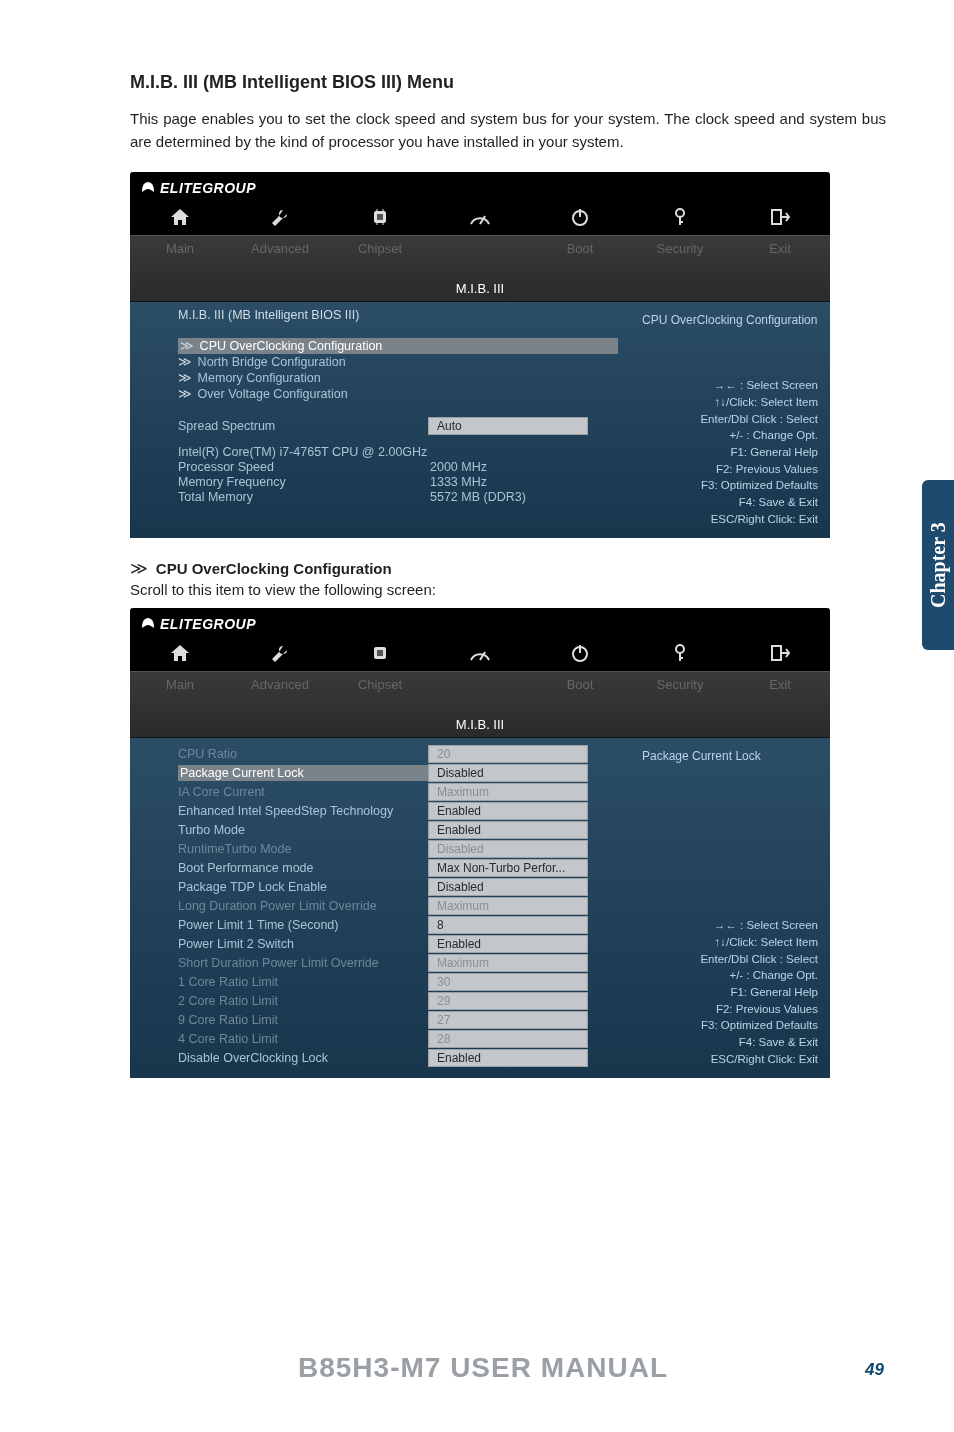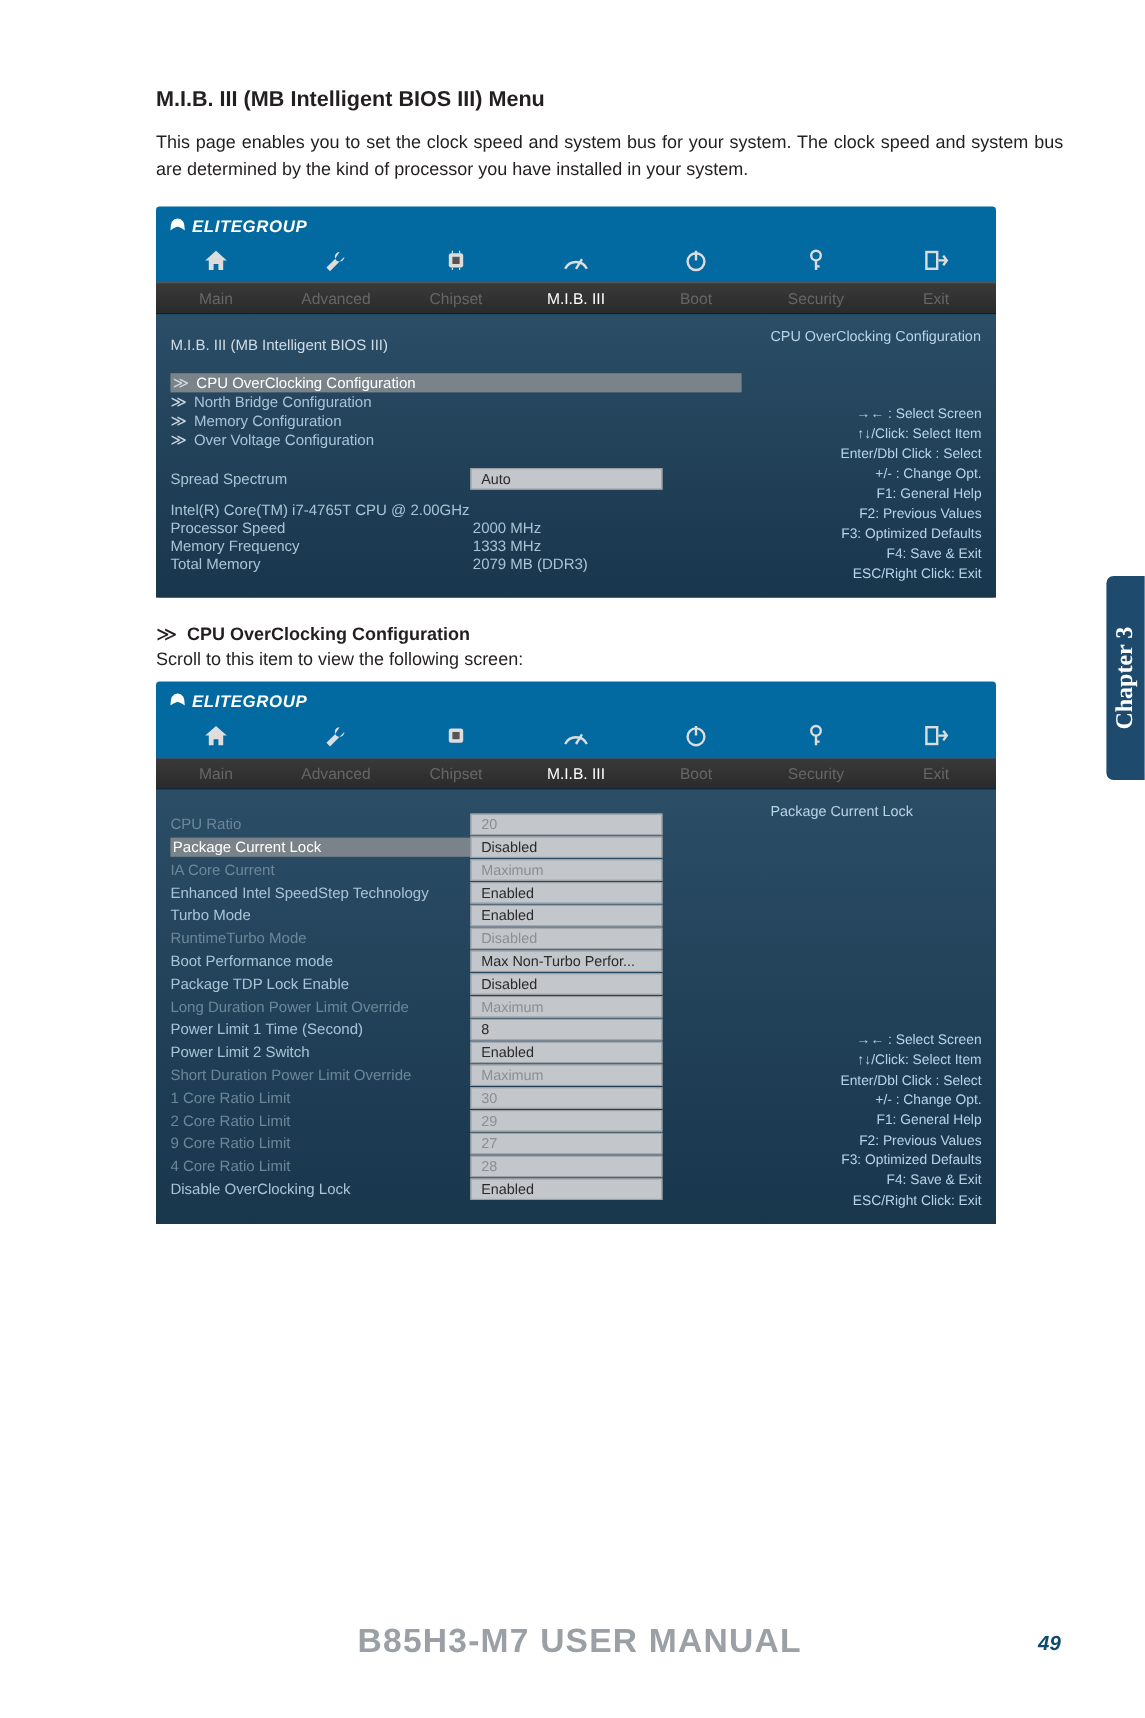--- a/index.html
+++ b/index.html
@@ -20,21 +20,21 @@
     margin-bottom: 14px;
   }
   .intro {
     font-size: 15px;
     line-height: 1.55;
     text-align: justify;
     margin-bottom: 18px;
   }
   .bios-box {
     width: 700px;
-    background: #0369a1;
+    background: #000000;
     color: #b8b8b8;
     font-size: 12.5px;
     font-family: Arial, sans-serif;
     border-radius: 3px;
     margin-bottom: 22px;
   }
   .bios-brand {
     display: flex;
     align-items: center;
     gap: 4px;
@@ -66,31 +66,32 @@
     border-bottom: 1px solid #111;
     font-size: 13px;
     font-weight: normal;
   }
   .bios-tab {
     flex: 1;
     text-align: center;
     padding: 5px 0;
     color: #666;
   }
-  .bios-tab.active { color: #fff; }
+  .bios-tab.active { color: #fff; margin-top: 40px; }
   .bios-body {
     background: linear-gradient(#2b4d66,#18364c);
     display: flex;
     min-height: 236px;
   }
   .bios-body.tall { min-height: 340px; }
   .bios-left {
     flex: 1;
-    padding: 19px 12px;
+    padding: 6px 12px;
     color: #a9c4d6;
+    margin-left: 36px;
   }
   .bios-right {
     width: 200px;
     padding: 10px 12px;
     color: #b8d4e8;
     font-size: 11.5px;
     line-height: 1.45;
     display: flex;
     flex-direction: column;
     justify-content: space-between;
@@ -286,21 +287,21 @@
         <div class="kv-row">
           <div class="kv-label">Processor Speed</div>
           <div class="kv-val-plain">2000 MHz</div>
         </div>
         <div class="kv-row">
           <div class="kv-label">Memory Frequency</div>
           <div class="kv-val-plain">1333 MHz</div>
         </div>
         <div class="kv-row">
           <div class="kv-label">Total Memory</div>
-          <div class="kv-val-plain">2079 MB (DDR3)</div>
+          <div class="kv-val-plain">5572 MB (DDR3)</div>
         </div>
       </div>
       <div class="bios-right">
         <div class="help-top">CPU OverClocking Configuration</div>
         <div class="help-bottom" style="white-space:pre-line">→←   : Select Screen
 ↑↓/Click: Select Item
 Enter/Dbl Click : Select
 +/- : Change Opt.
 F1: General Help
 F2: Previous Values

